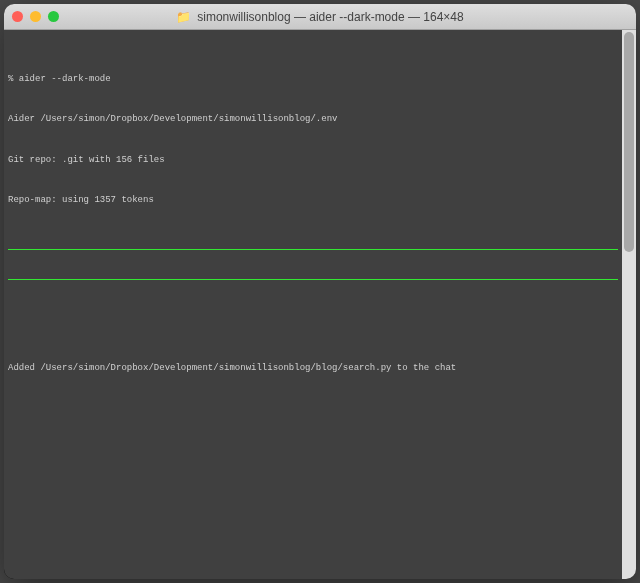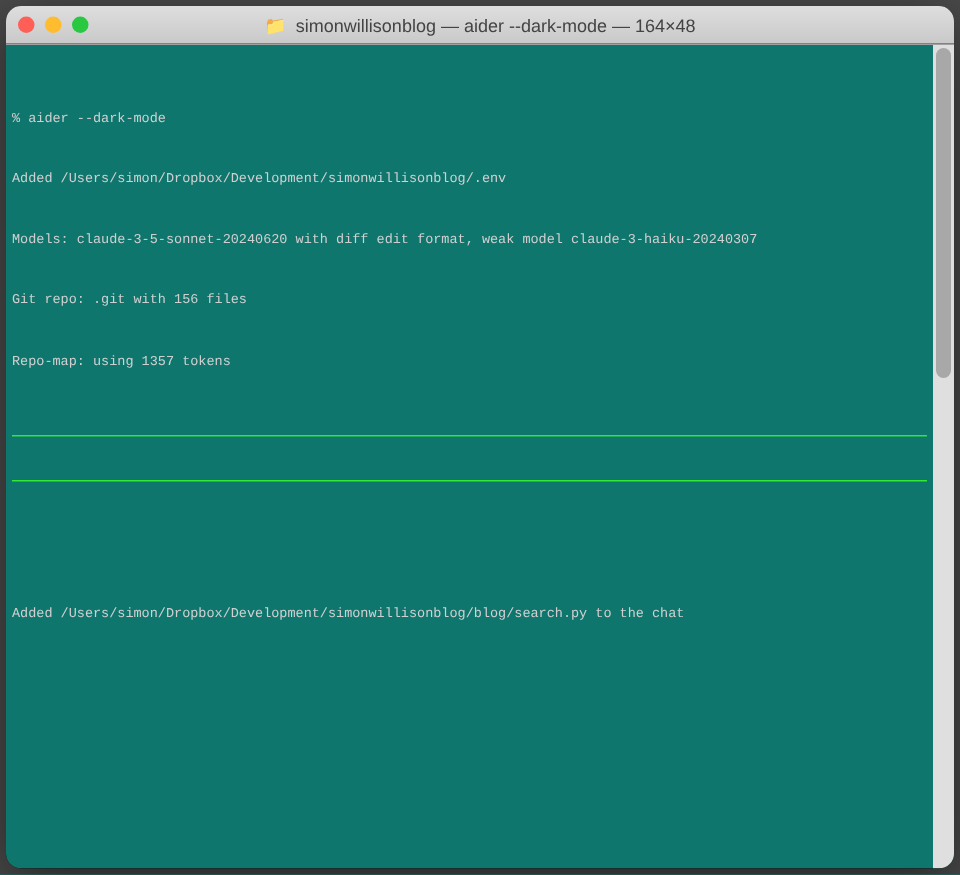--- a/index.html
+++ b/index.html
@@ -51,21 +51,21 @@
     color: #444;
     display: flex;
     align-items: center;
     justify-content: center;
     gap: 6px;
     pointer-events: none;
   }
   .folder-icon { color: #3a7dd8; font-size: 12px; }
   .body {
     flex: 1;
-    background: #0f766e;
+    background: #404040;
     display: flex;
     overflow: hidden;
   }
   .term {
     flex: 1;
     padding: 2px 4px 4px 4px;
     color: #d0d0d0;
     white-space: pre-wrap;
   }
   .scrollbar {
@@ -103,22 +103,21 @@
     <div class="title">
       <span class="folder-icon">📁</span>
       <span>simonwillisonblog — aider --dark-mode — 164×48</span>
     </div>
   </div>
 
   <div class="body">
     <div class="term">
 
       <div class="line grey">% aider --dark-mode</div>
-      <div class="line grey">Added /Users/simon/Dropbox/Development/simonwillisonblog/.env</div>
-      <div class="line grey">Models: claude-3-5-sonnet-20240620 with diff edit format, weak model claude-3-haiku-20240307</div>
+      <div class="line grey">Aider /Users/simon/Dropbox/Development/simonwillisonblog/.env</div>
       <div class="line grey">Git repo: .git with 156 files</div>
       <div class="line grey">Repo-map: using 1357 tokens</div>
 
       <div class="hr"></div>
       <div class="hr"></div>
 
       <div class="line"></div>
       <div class="line grey">Added /Users/simon/Dropbox/Development/simonwillisonblog/blog/search.py to the chat</div>
       <div class="line"></div>
 

